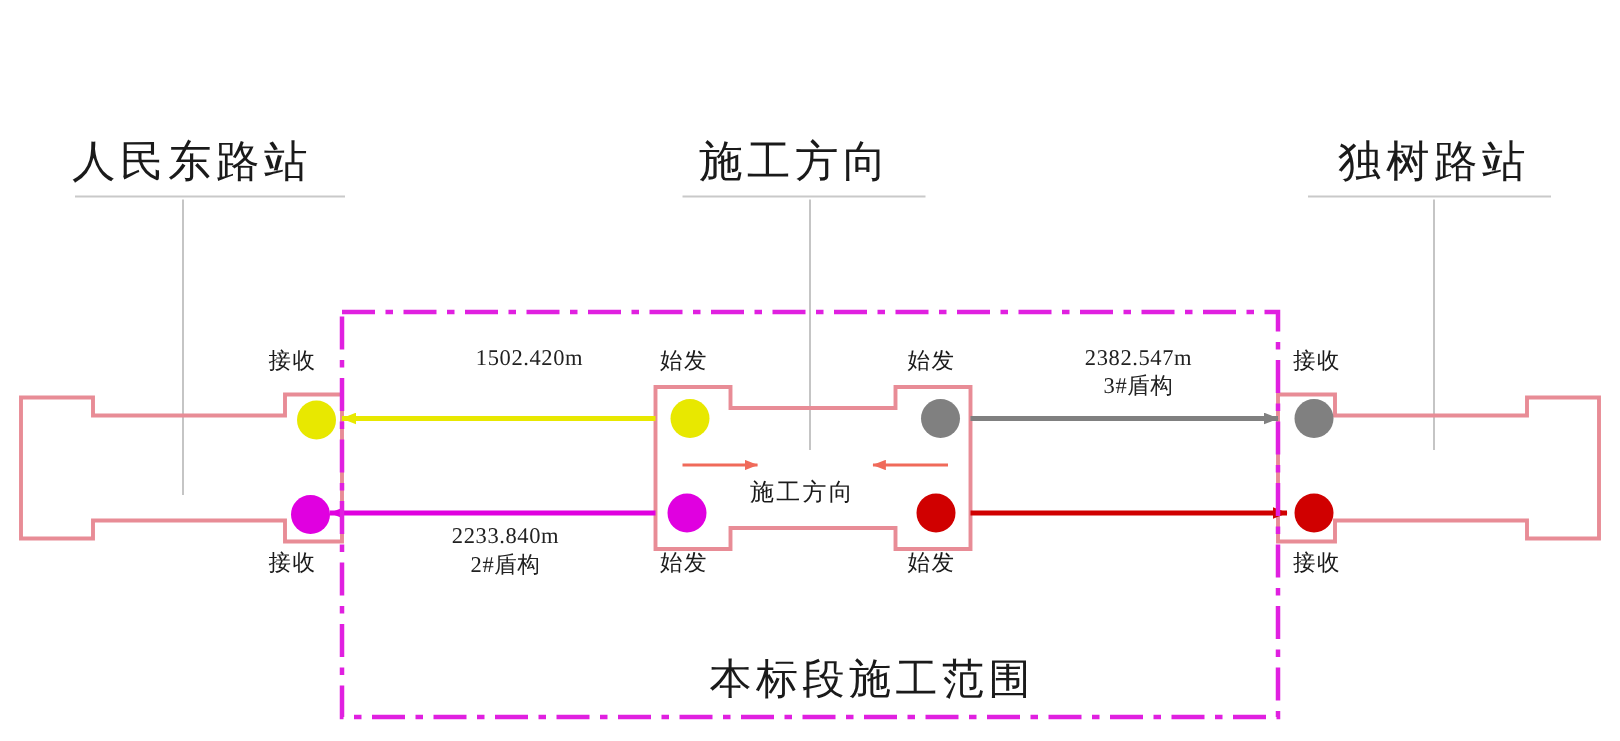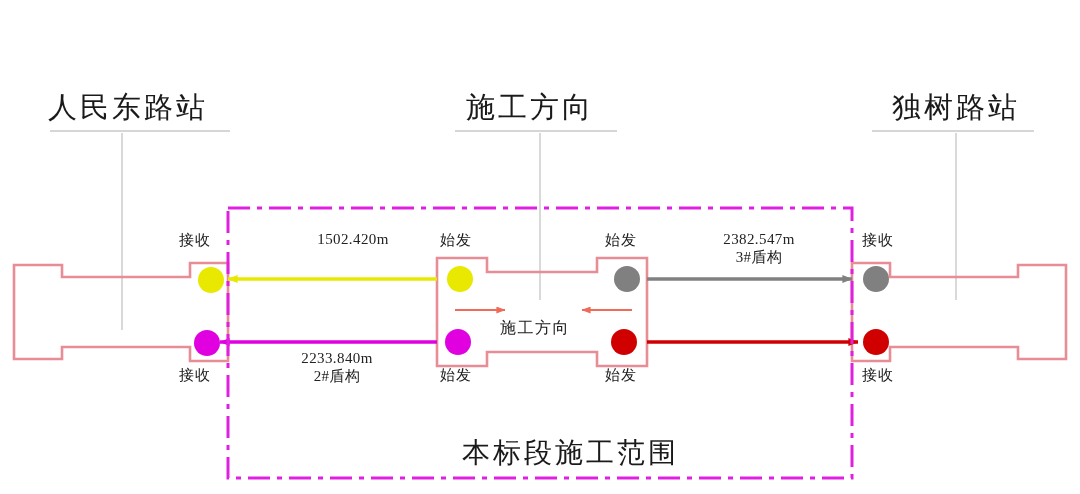--- a/index.html
+++ b/index.html
@@ -162,15 +162,15 @@
   <div class="label-node" style="left:605px; top:231px;">始发</div>
   <div class="label-node" style="left:862px; top:231px;">接收</div>
 
   <div class="label-node" style="left:179px; top:366px;">接收</div>
   <div class="label-node" style="left:440px; top:366px;">始发</div>
   <div class="label-node" style="left:605px; top:366px;">始发</div>
   <div class="label-node" style="left:862px; top:366px;">接收</div>
 
   <div class="label-dir" style="left:500px; top:318px;">施工方向</div>
 
-  <div class="label-scope" style="left:462px; top:434px;">本标段施工范围</div>
+  <div class="label-scope" style="left:473px; top:434px;">本标段施工范围</div>
 
 </div>
 
 </body></html>

